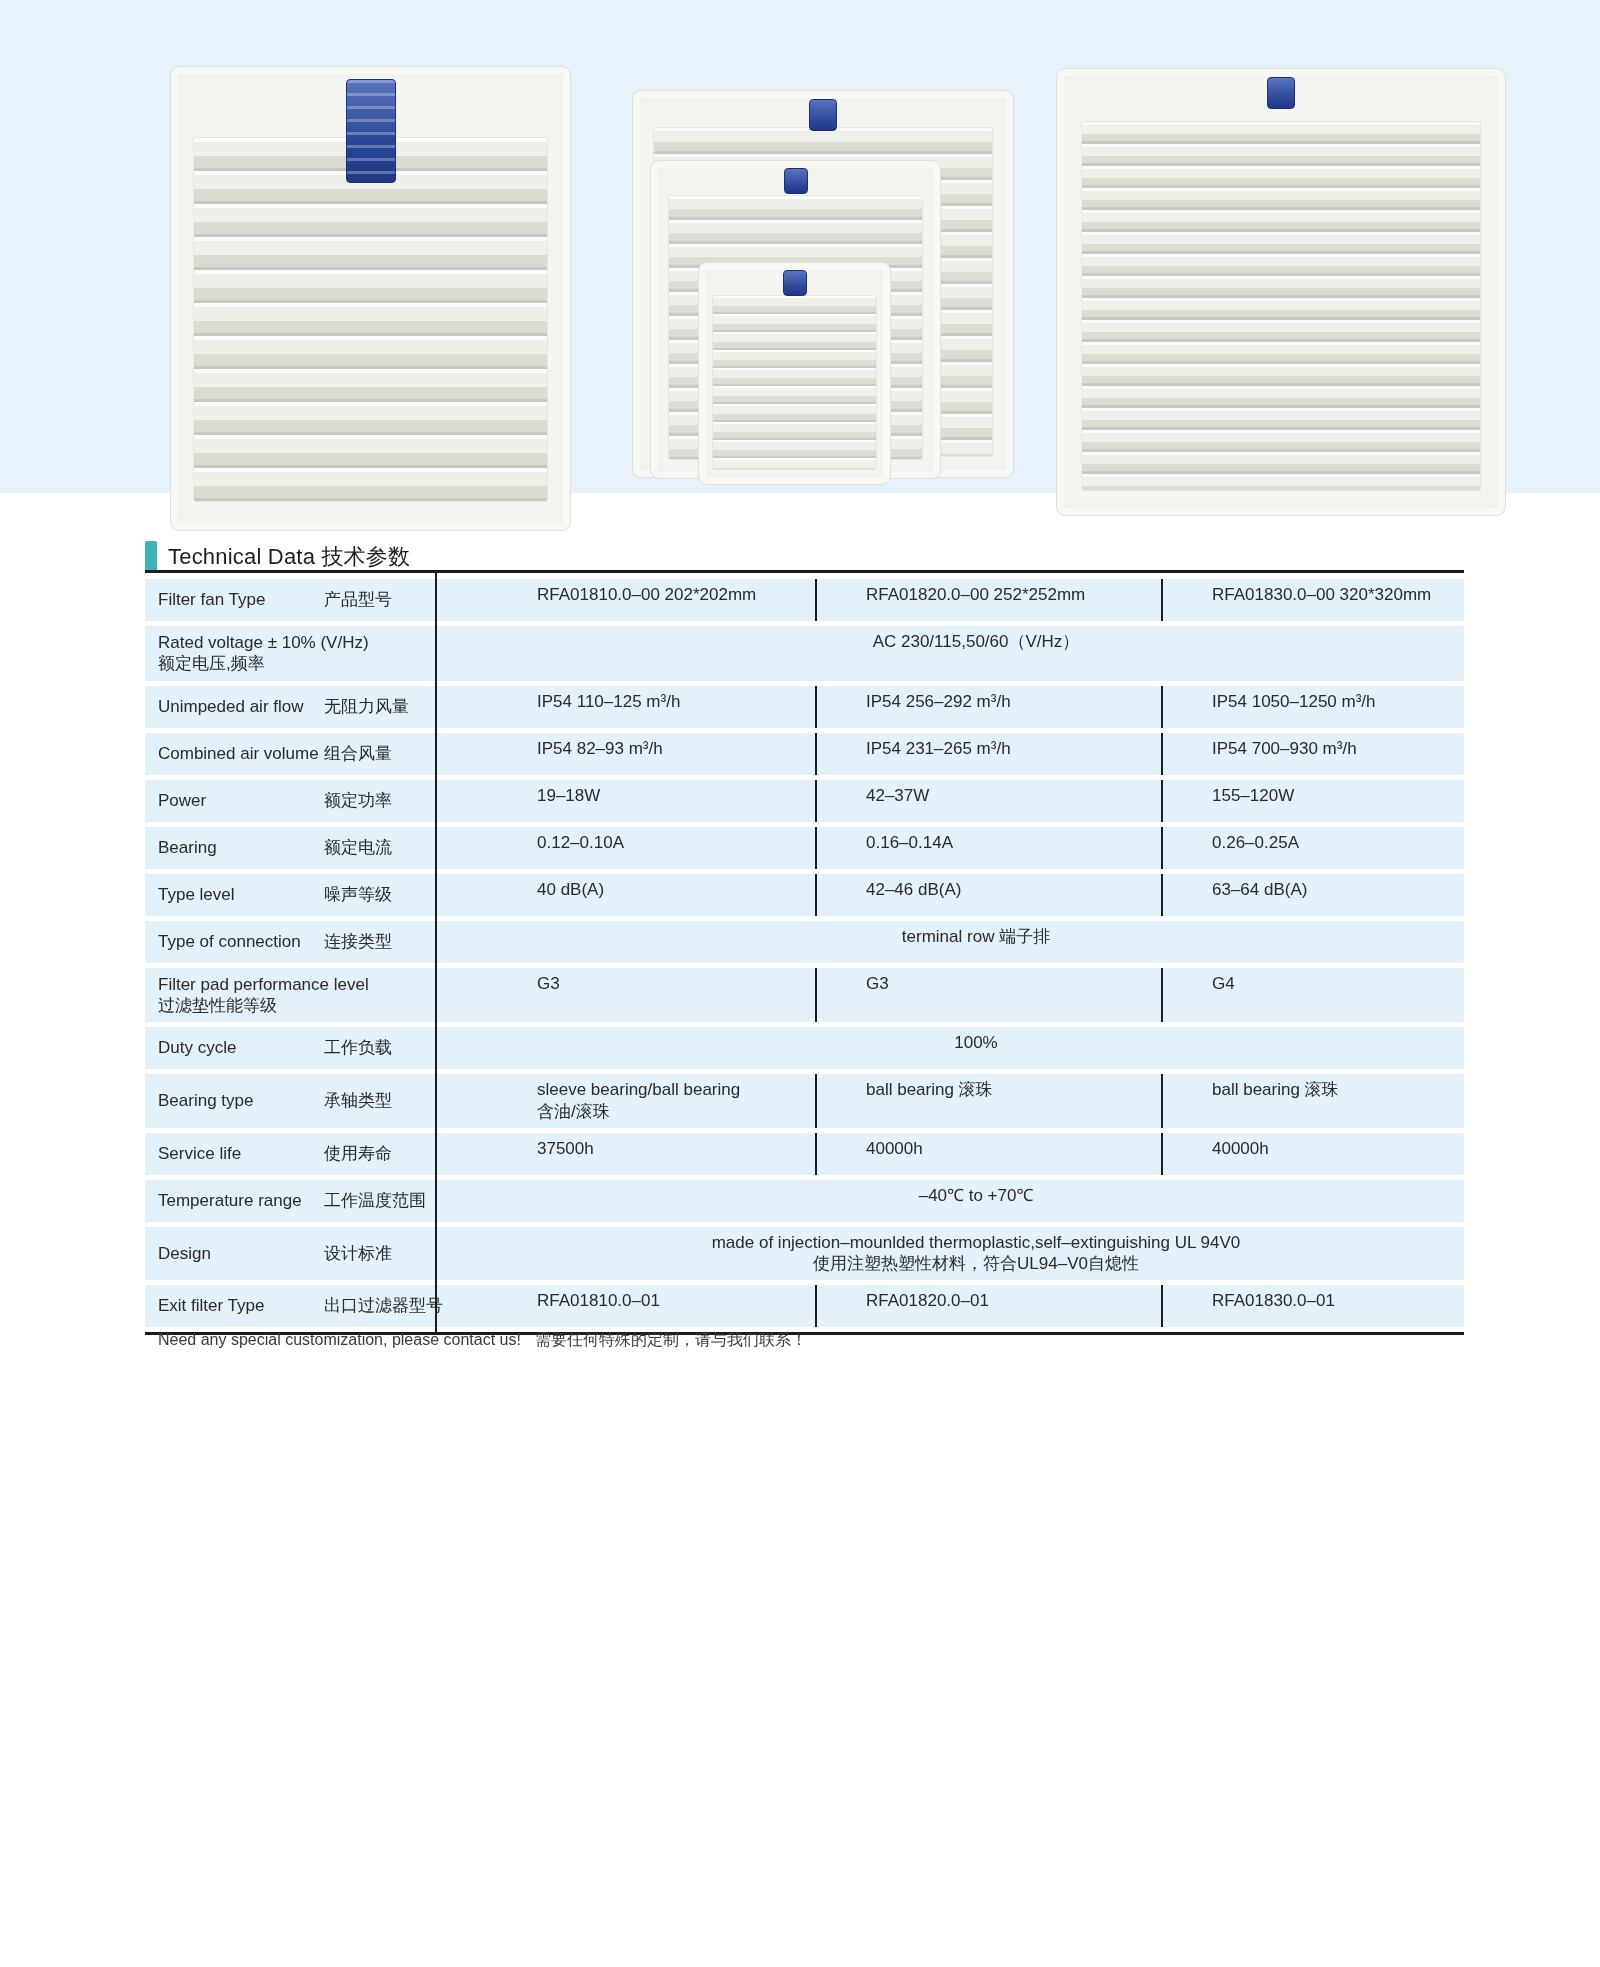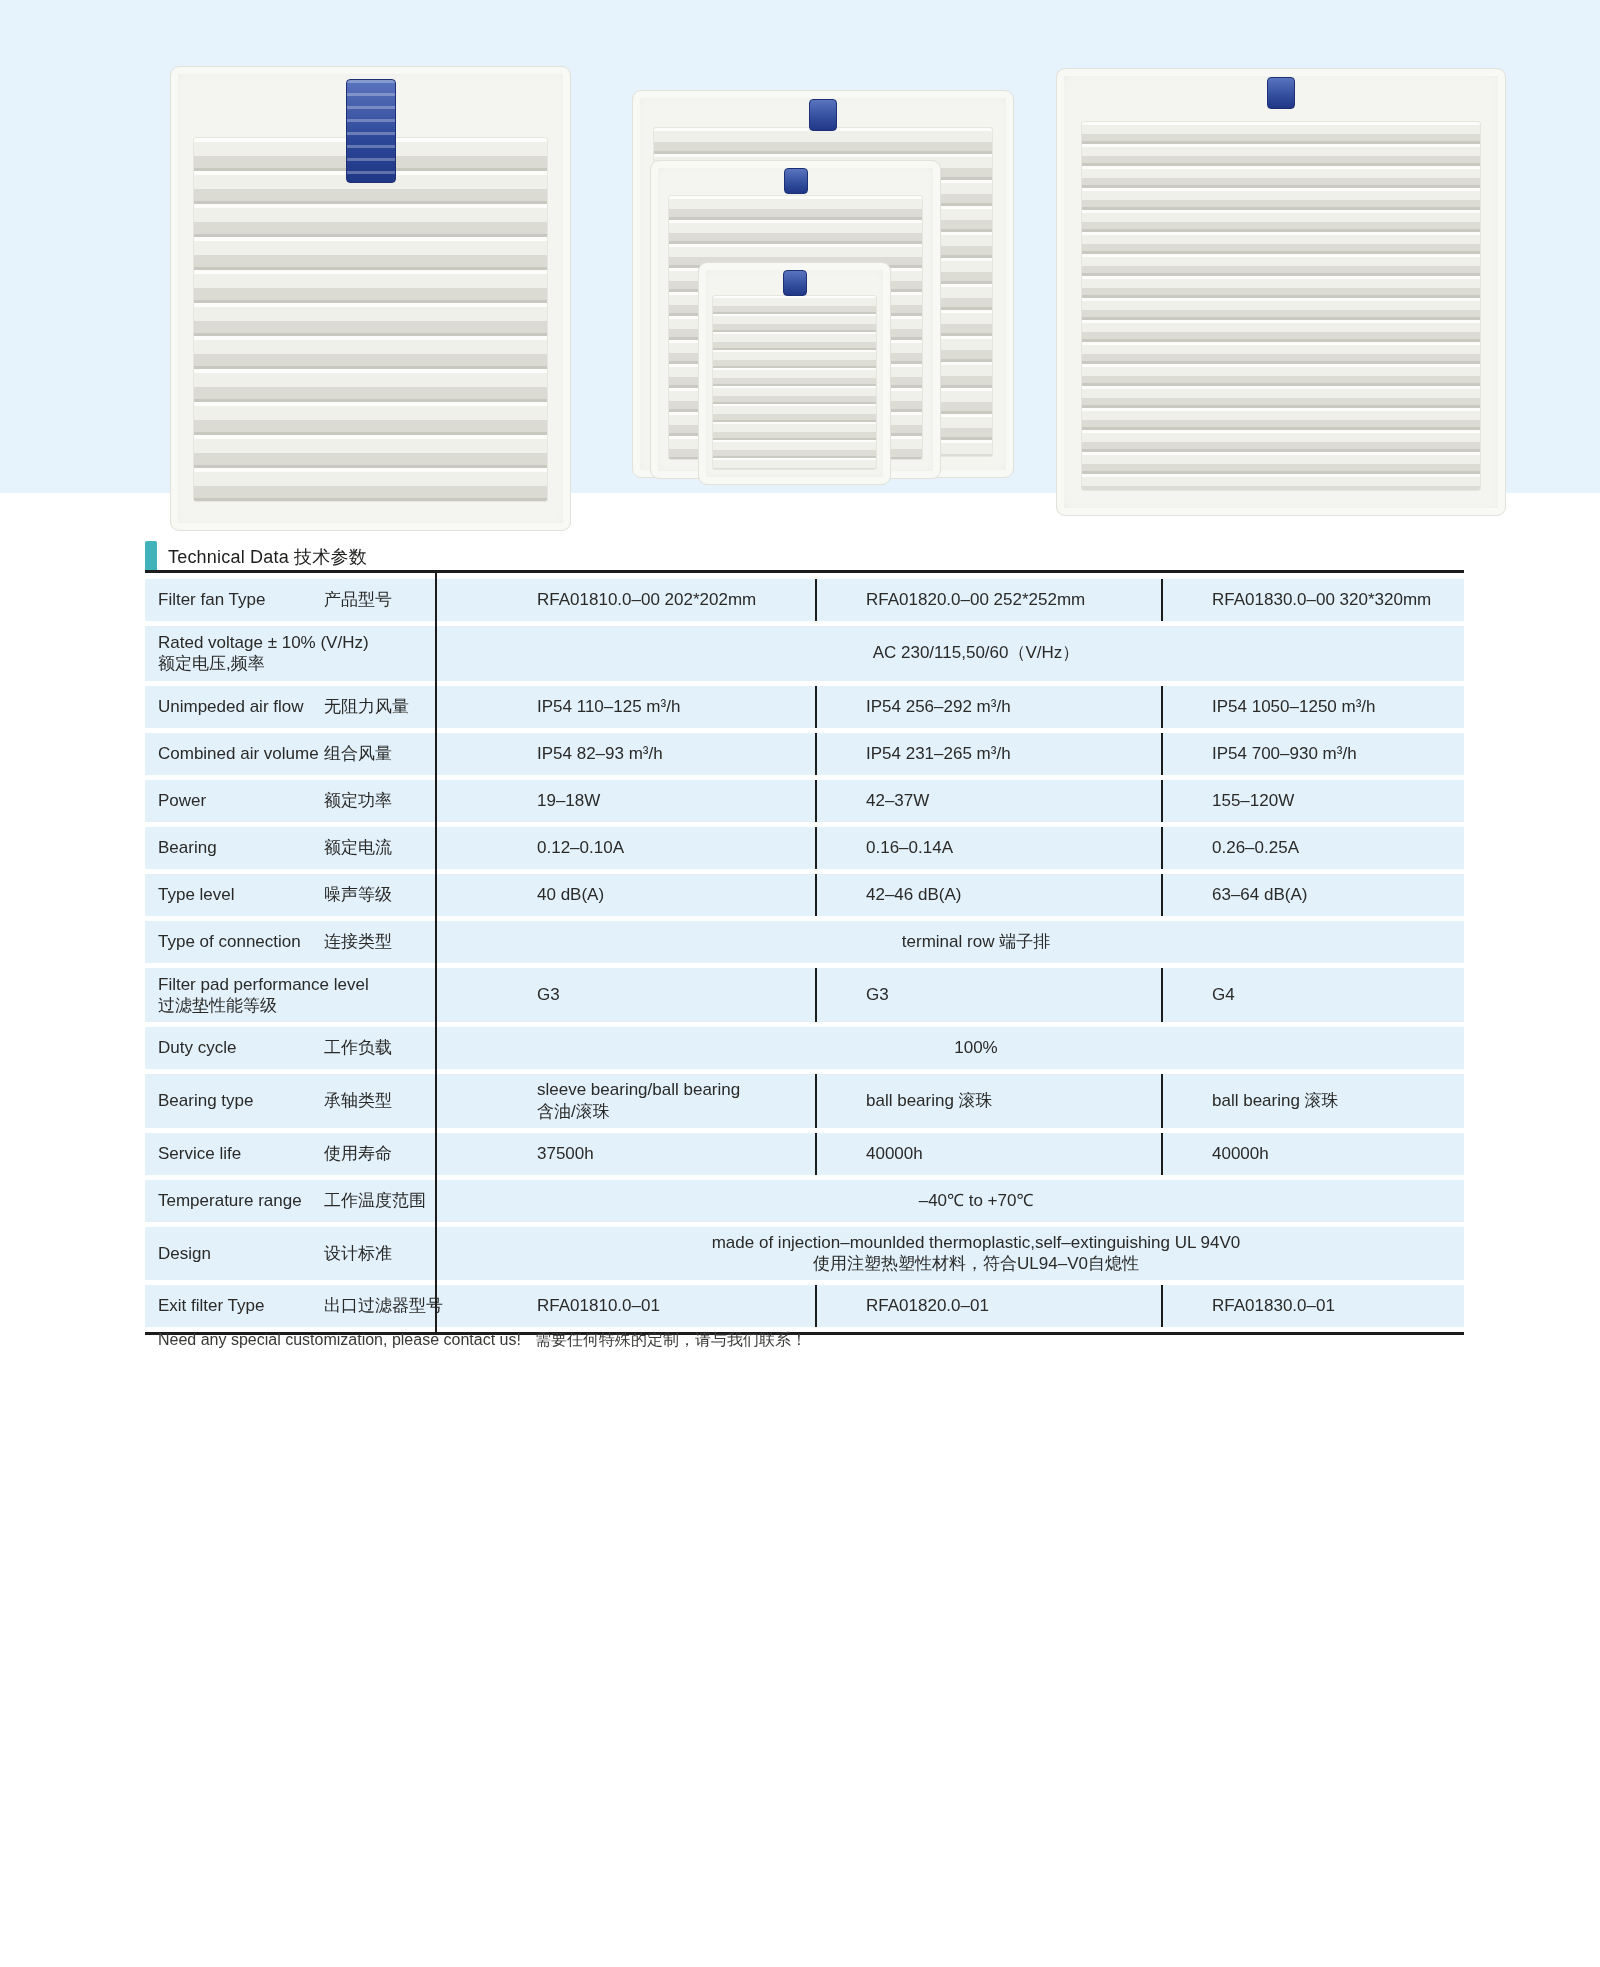--- a/index.html
+++ b/index.html
@@ -27,36 +27,36 @@
   .clip-xs{top:7px;width:22px;height:24px;}
   .fan-left{left:170px;top:66px;width:355px;height:365px;padding:70px 22px 28px;}
   .fan-mid-back{left:632px;top:90px;width:340px;height:330px;padding:36px 20px 20px;}
   .fan-mid-mid{left:650px;top:160px;width:255px;height:265px;padding:34px 17px 18px;}
   .fan-mid-front{left:698px;top:262px;width:165px;height:175px;padding:32px 13px 14px;}
   .fan-right{left:1056px;top:68px;width:400px;height:370px;padding:52px 24px 24px;}
 
   
   .section-head{position:absolute;left:145px;top:541px;display:flex;align-items:center;gap:11px;}
   .accent-bar{width:12px;height:31px;background:var(--accent-teal,#3FB3B9);border-radius:2px;flex:none;}
-  .section-title{font-size:18px;font-weight:normal;color:#1E1E1C;margin:0;letter-spacing:.2px;}
+  .section-title{font-size:22px;font-weight:normal;color:#1E1E1C;margin:0;letter-spacing:.2px;}
 
   
   .spec-table{position:absolute;left:145px;top:570px;width:1319px;
               border-top:3px solid var(--table-line,#1C1C1C);border-bottom:3px solid var(--table-line,#1C1C1C);
               padding:6px 0 3px;font-size:17px;color:#2A2A28;}
   .spec-table::before{content:"";position:absolute;left:290px;top:0;bottom:0;width:2px;background:var(--table-line,#1C1C1C);z-index:2;}
   .spec-row{display:flex;min-height:42px;margin-bottom:5px;}
   .spec-row:last-child{margin-bottom:2px;}
   .cell{background:var(--row-bg,#E3F1FB);box-sizing:border-box;}
   .cell.label{width:343px;padding:6px 8px 6px 13px;display:flex;align-items:center;flex:none;line-height:1.25;}
   .lab-en{display:inline-block;min-width:166px;}
   .spec-row.stack .cell.label{display:flex;flex-direction:column;align-items:flex-start;justify-content:center;text-align:right;}
   .spec-row.stack .lab-en{min-width:0;}
   .vals{flex:1;display:flex;}
-  .vals .cell{display:flex;flex-direction:column;justify-content:center;padding:5px 10px 5px 49px;line-height:1.28;}
+  .vals .cell{display:flex;flex-direction:column;justify-content:flex-start;padding:5px 10px 5px 49px;line-height:1.28;}
   .val.v0{width:327px;flex:none;}
   .val.v1{width:346px;flex:none;border-left:2px solid var(--table-line,#1C1C1C);}
   .val.v2{flex:1;border-left:2px solid var(--table-line,#1C1C1C);}
   .span-val{flex:1;align-items:center;text-align:center;padding:5px 10px !important;}
 
   .footnote{position:absolute;left:158px;top:1330px;font-size:16px;color:#3A3A38;margin:0;}
   .footnote .zh{margin-left:14px;}
 
   
   .drawings{position:absolute;left:0;top:1280px;width:1600px;height:640px;}

